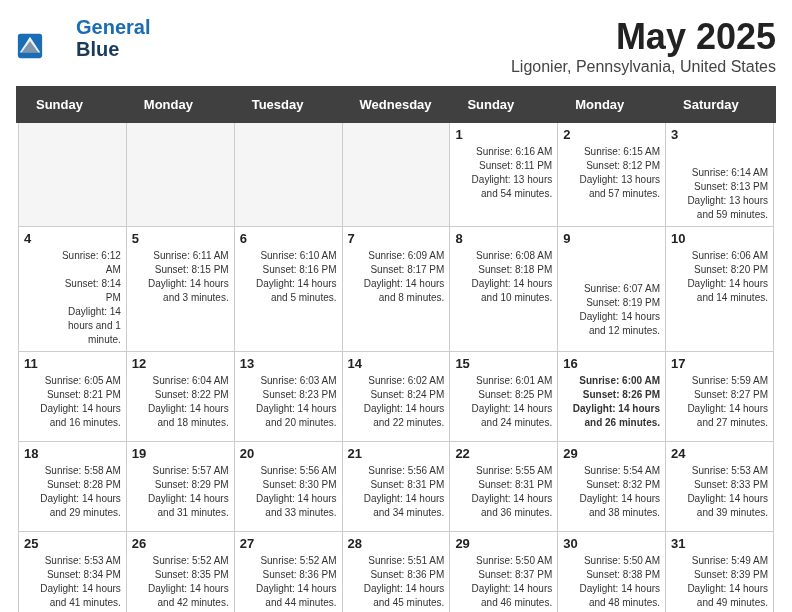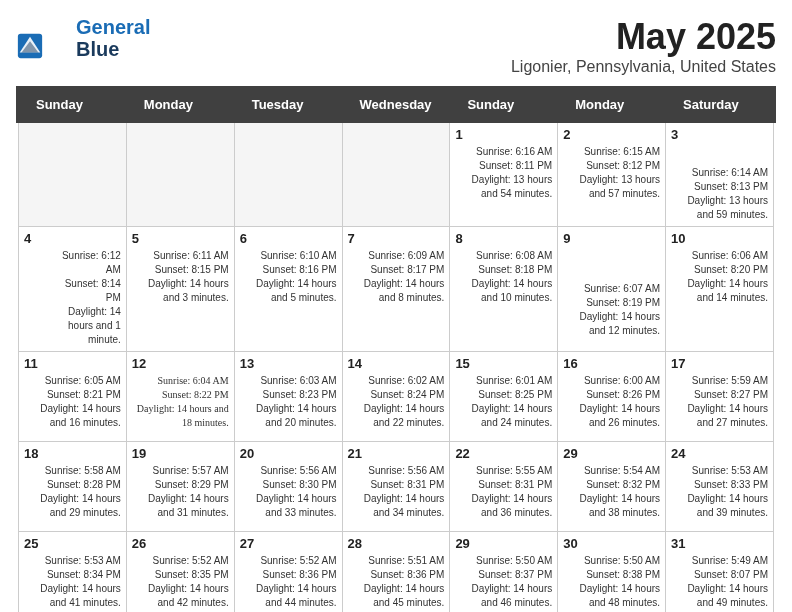--- a/index.html
+++ b/index.html
@@ -188,21 +188,21 @@
       </tr>
       <tr>
         <td>
           <div class="day-num">11</div>
           <div class="day-info" style="white-space: pre-line;">Sunrise: 6:05 AM
 Sunset: 8:21 PM
 Daylight: 14 hours and 16 minutes.</div>
         </td>
         <td>
           <div class="day-num">12</div>
-          <div class="day-info" style="white-space: pre-line; font-family: Liberation Serif, serif;">Sunrise: 6:04 AM
+          <div class="day-info" style="white-space: pre-line;">Sunrise: 6:04 AM
 Sunset: 8:22 PM
 Daylight: 14 hours and 18 minutes.</div>
         </td>
         <td>
           <div class="day-num">13</div>
           <div class="day-info" style="white-space: pre-line;">Sunrise: 6:03 AM
 Sunset: 8:23 PM
 Daylight: 14 hours and 20 minutes.</div>
         </td>
         <td>
@@ -212,21 +212,21 @@
 Daylight: 14 hours and 22 minutes.</div>
         </td>
         <td>
           <div class="day-num">15</div>
           <div class="day-info" style="white-space: pre-line;">Sunrise: 6:01 AM
 Sunset: 8:25 PM
 Daylight: 14 hours and 24 minutes.</div>
         </td>
         <td>
           <div class="day-num">16</div>
-          <div class="day-info" style="white-space: pre-line;">Sunrise: 6:00 AM
+          <div class="day-info" style="white-space: pre-line; font-weight: bold;">Sunrise: 6:00 AM
 Sunset: 8:26 PM
 Daylight: 14 hours and 26 minutes.</div>
         </td>
         <td>
           <div class="day-num">17</div>
           <div class="day-info" style="white-space: pre-line;">Sunrise: 5:59 AM
 Sunset: 8:27 PM
 Daylight: 14 hours and 27 minutes.</div>
         </td>
       </tr>
@@ -307,18 +307,18 @@
         </td>
         <td>
           <div class="day-num">30</div>
           <div class="day-info" style="white-space: pre-line;">Sunrise: 5:50 AM
 Sunset: 8:38 PM
 Daylight: 14 hours and 48 minutes.</div>
         </td>
         <td>
           <div class="day-num">31</div>
           <div class="day-info" style="white-space: pre-line;">Sunrise: 5:49 AM
-Sunset: 8:07 PM
+Sunset: 8:39 PM
 Daylight: 14 hours and 49 minutes.</div>
         </td>
       </tr>
     </tbody>
 </table>
 
 </body></html>

